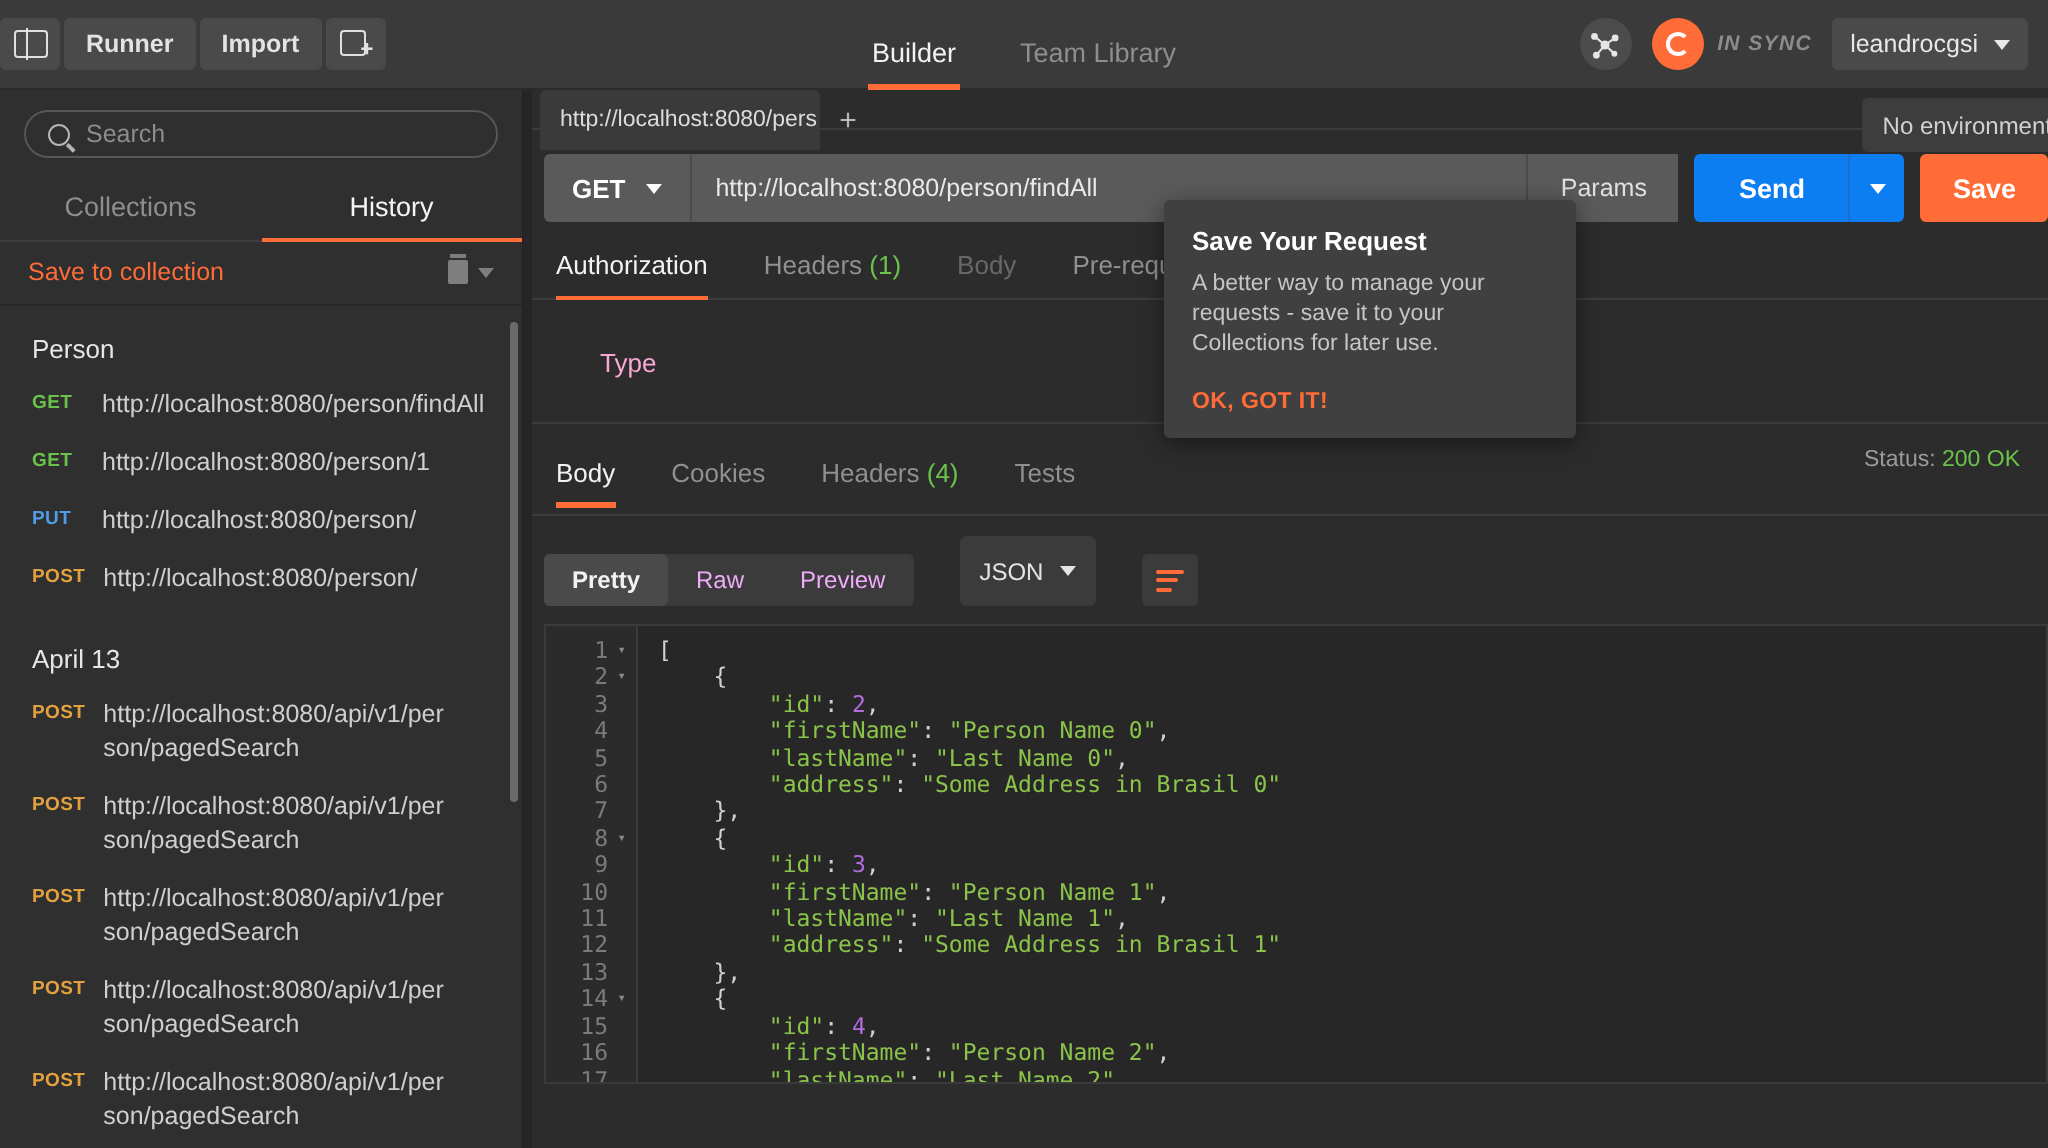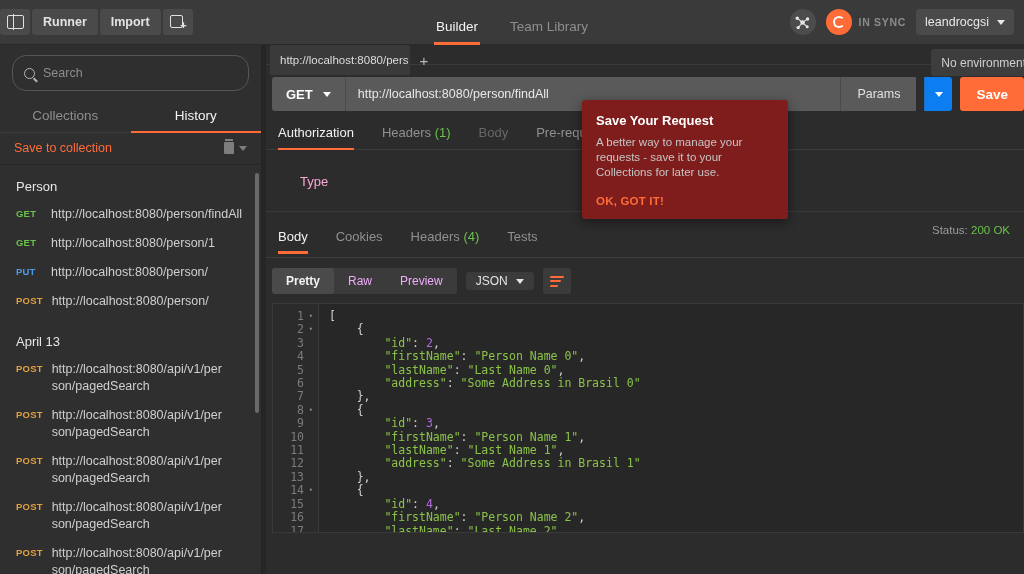--- a/index.html
+++ b/index.html
@@ -59,37 +59,37 @@
     width: 26px; height: 26px; border-radius: 50%;
     display: flex; align-items: center; justify-content: center;
     background: #4c4c4c; cursor: pointer;
   }
   .sync-badge { display: flex; align-items: center; gap: 7px; cursor: pointer; }
   .sync-circle {
     width: 26px; height: 26px; border-radius: 50%;
     background: #ff6c37; display:flex; align-items:center; justify-content:center;
   }
   .sync-circle .ring { width: 12px; height: 12px; border-radius: 50%; border: 2.4px solid #fff; border-right-color: transparent; }
-  .sync-text { font-size: 10.5px; letter-spacing: 0.7px; color: #8c8c8c; font-weight: bold; }
+  .sync-text { font-size: 10.5px; letter-spacing: 0.7px; color: #8c8c8c; font-weight: bold; font-style: italic; }
   .user-chip {
     background: #4a4a4a; border-radius: 3px; height: 26px;
     display: flex; align-items: center; gap: 8px; padding: 0 9px;
     font-size: 12.5px; color: #e8e8e8; cursor: pointer;
   }
   .chev { width: 0; height: 0; border-left: 4.5px solid transparent; border-right: 4.5px solid transparent; border-top: 5px solid currentColor; }
 
   
   .sidebar {
     position: absolute; top: 45px; left: 0; width: 262px; bottom: 0;
     background: #2f2f2f; border-right: 1px solid #242424;
     display: flex; flex-direction: column;
   }
   .search-wrap { padding: 10px 12px 8px 12px; }
   .search-box {
-    height: 36px; border: 1px solid #565656; border-radius: 14px;
+    height: 24px; border: 1px solid #565656; border-radius: 14px;
     display: flex; align-items: center; gap: 8px; padding: 0 11px;
     background: transparent;
   }
   .search-box input {
     background: transparent; border: none; outline: none;
     color: #d6d6d6; font-size: 12.5px; width: 100%;
     font-family: "Liberation Sans", sans-serif;
   }
   .search-box input::placeholder { color: #8d8d8d; }
   .mag { width: 11px; height: 11px; border: 1.6px solid #b5b5b5; border-radius: 50%; position: relative; flex: none; }
@@ -208,26 +208,26 @@
     padding: 0 11px; font-size: 12.5px; color: #e4e4e4; cursor: pointer;
   }
 
   
   .resp-tabs {
     display: flex; align-items: center; margin-top: 12px; padding-left: 6px;
     border-bottom: 1px solid #3d3d3d; position: relative;
   }
   .status-line { margin-left: auto; padding-right: 14px; padding-bottom: 21px; font-size: 11.5px; color: #9a9a9a; }
   .status-val { color: #6bc24a; }
-  .resp-toolbar { display: flex; align-items: center; gap: 9px; padding: 10px 0 9px 6px; }
+  .resp-toolbar { display: flex; align-items: flex-end; gap: 23px; padding: 10px 0 9px 6px; }
   .seg { background: #3b3b3b; border-radius: 3px; display: flex; height: 26px; }
   .seg div { padding: 0 14px; display: flex; align-items: center; font-size: 12px; color: #f0abfc; cursor: pointer; }
   .seg div.active { color: #f2f2f2; font-weight: bold; background: #4a4a4a; border-radius: 3px; }
   .fmt-select {
-    background: #3b3b3b; border-radius: 3px; height: 18px; display: flex; align-items: center;
+    background: #3b3b3b; border-radius: 3px; height: 35px; display: flex; align-items: center;
     gap: 8px; padding: 0 10px; font-size: 12px; color: #e4e4e4; cursor: pointer;
   }
   .wrap-btn {
     background: #3b3b3b; border-radius: 3px; height: 26px; width: 28px;
     display: flex; align-items: center; justify-content: center; cursor: pointer;
   }
   .wrap-ic { width: 14px; height: 11px; position: relative; }
   .wrap-ic i { position: absolute; left: 0; height: 2px; background: #ff6c37; border-radius: 1px; display: block;}
   .wrap-ic i:nth-child(1) { top: 0; width: 14px; }
   .wrap-ic i:nth-child(2) { top: 4.5px; width: 11px; }
@@ -247,21 +247,21 @@
   .gutter .ln .fold { position: absolute; right: 1px; top: 3px; font-size: 7px; color: #8a8a8a; line-height: 7px; }
   .code { padding: 6px 0 0 10px; white-space: pre; color: #cfcfcf; overflow: hidden; }
   .k { color: #8bc34a; }
   .s { color: #8bc34a; }
   .n { color: #b06bdd; }
   .p { color: #d0d0d0; }
 
   
   .tooltip {
     position: absolute; left: 582px; top: 100px; width: 206px;
-    background: #7f1d1d; border-radius: 3px; padding: 13px 12px 12px 14px;
+    background: #404040; border-radius: 3px; padding: 13px 12px 12px 14px;
     box-shadow: 0 3px 12px rgba(0,0,0,.45); z-index: 50;
   }
   .tooltip h4 { font-size: 13px; color: #ffffff; margin-bottom: 7px; font-weight: bold; }
   .tooltip p { font-size: 11.5px; color: #c5c5c5; line-height: 15px; }
   .tooltip .cta { margin-top: 15px; font-size: 11.5px; color: #ff6c37; font-weight: bold; cursor: pointer; letter-spacing: .2px; }
 </style>
 </head>
 <body>
 
 <div class="app-header">
@@ -389,20 +389,21 @@
 
   <div class="req-body">
     <div class="url-row">
       <div class="method-box">
         <span>GET</span>
         <span class="chev"></span>
       </div>
       <div class="url-input">http://localhost:8080/person/findAll</div>
       <div class="params-btn">Params</div>
       <div class="send-grp">
+        <button class="send-btn">Send</button>
         <div class="send-caret">
           <span class="chev"></span>
         </div>
       </div>
       <div class="save-btn">Save</div>
     </div>
 
     <div class="req-tabs">
       <div class="rtab active">Authorization</div>
       <div class="rtab">

